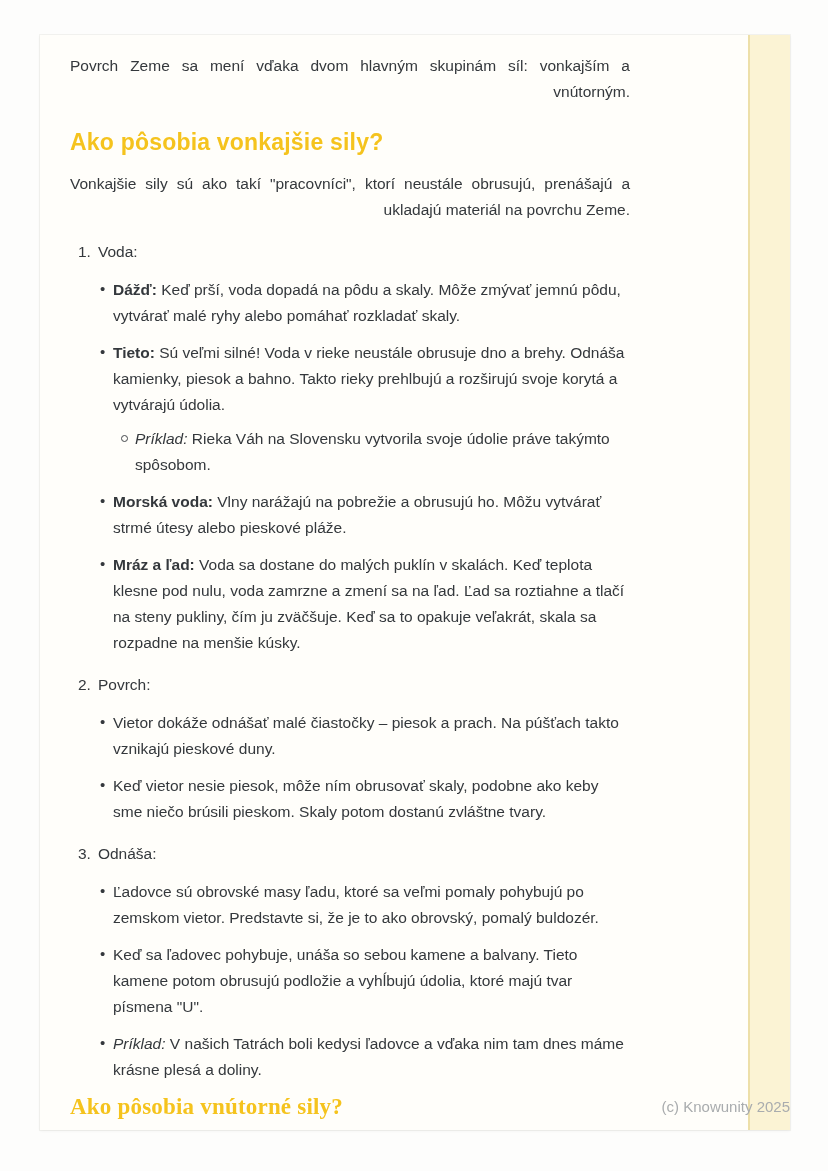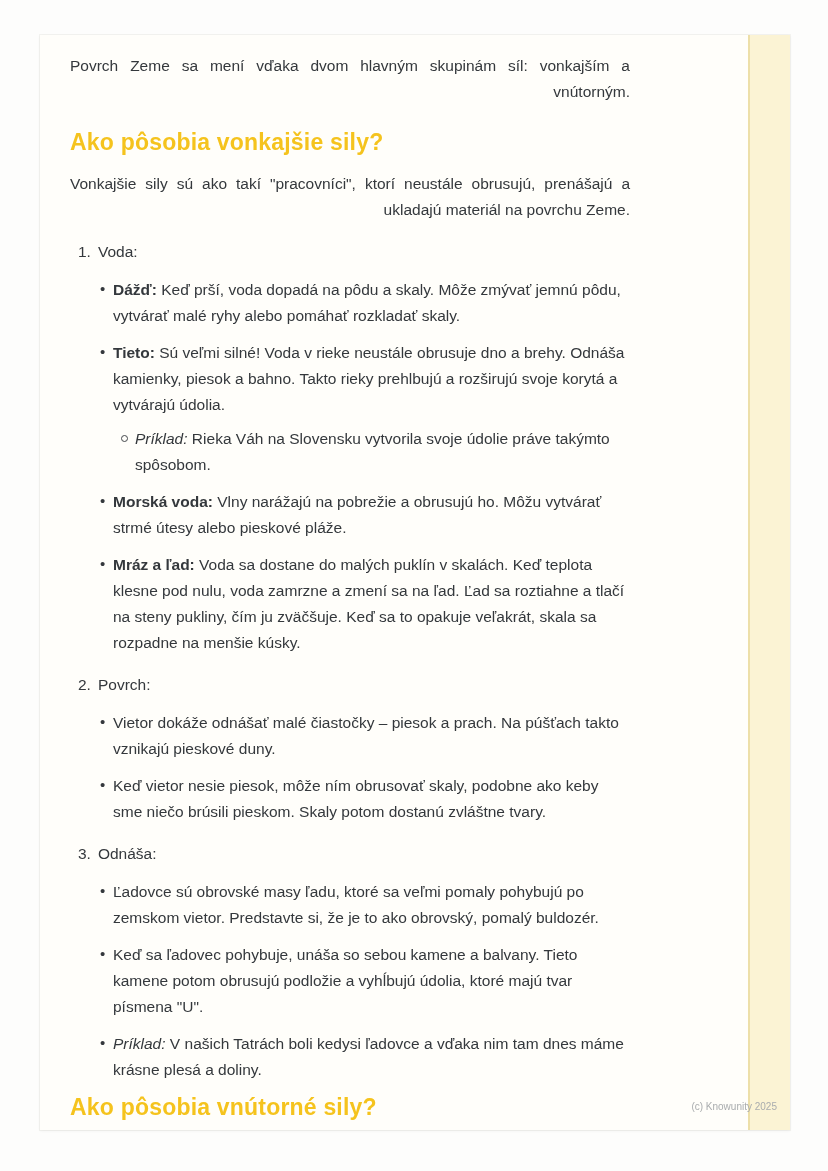--- a/index.html
+++ b/index.html
@@ -77,25 +77,26 @@
     background:transparent;
   }
   h2.bottom-heading{
     position:absolute;
     left:30px;bottom:8px;
     margin:0;
     color:#F5C31D;
     font-size:23px;line-height:30px;font-weight:bold;
     letter-spacing:0.2px;
     z-index:2;
+    font-family:Liberation Serif, serif;
   }
   .watermark{
     position:absolute;
-    right:13px;bottom:17px;
-    font-size:10px;line-height:12px;
+    right:0;bottom:17px;
+    font-size:15px;line-height:12px;
     color:#A9ACAE;
     z-index:2;
   }
 </style>
 </head>
 <body>
 
 <div class="page-card">
   <div class="accent-strip"></div>
 

